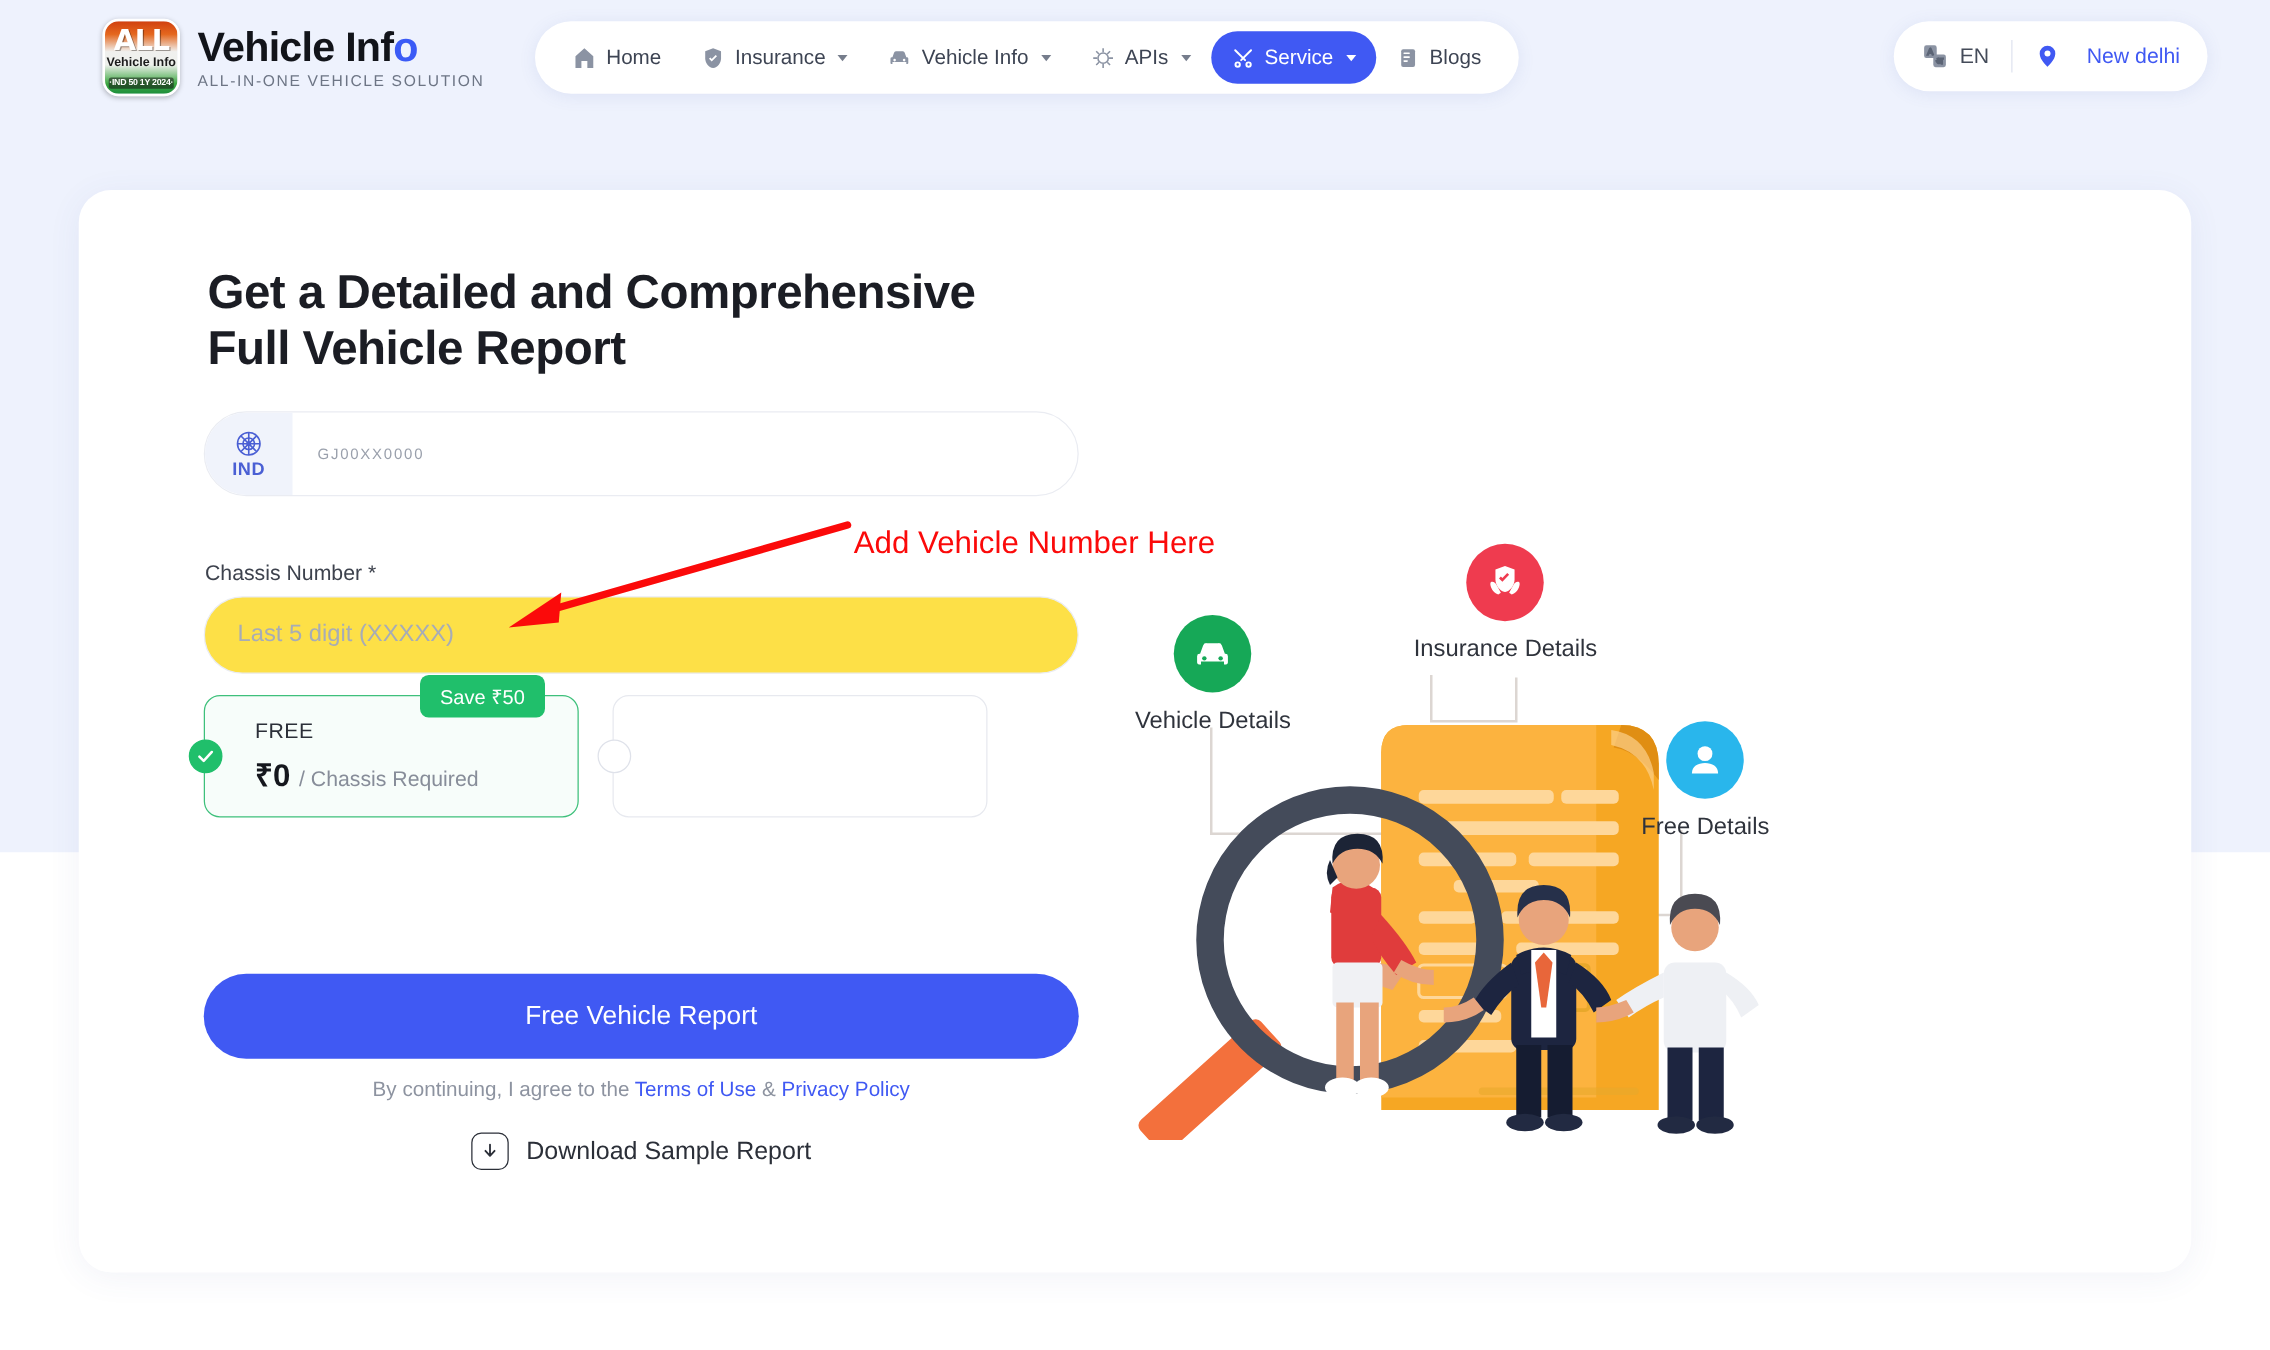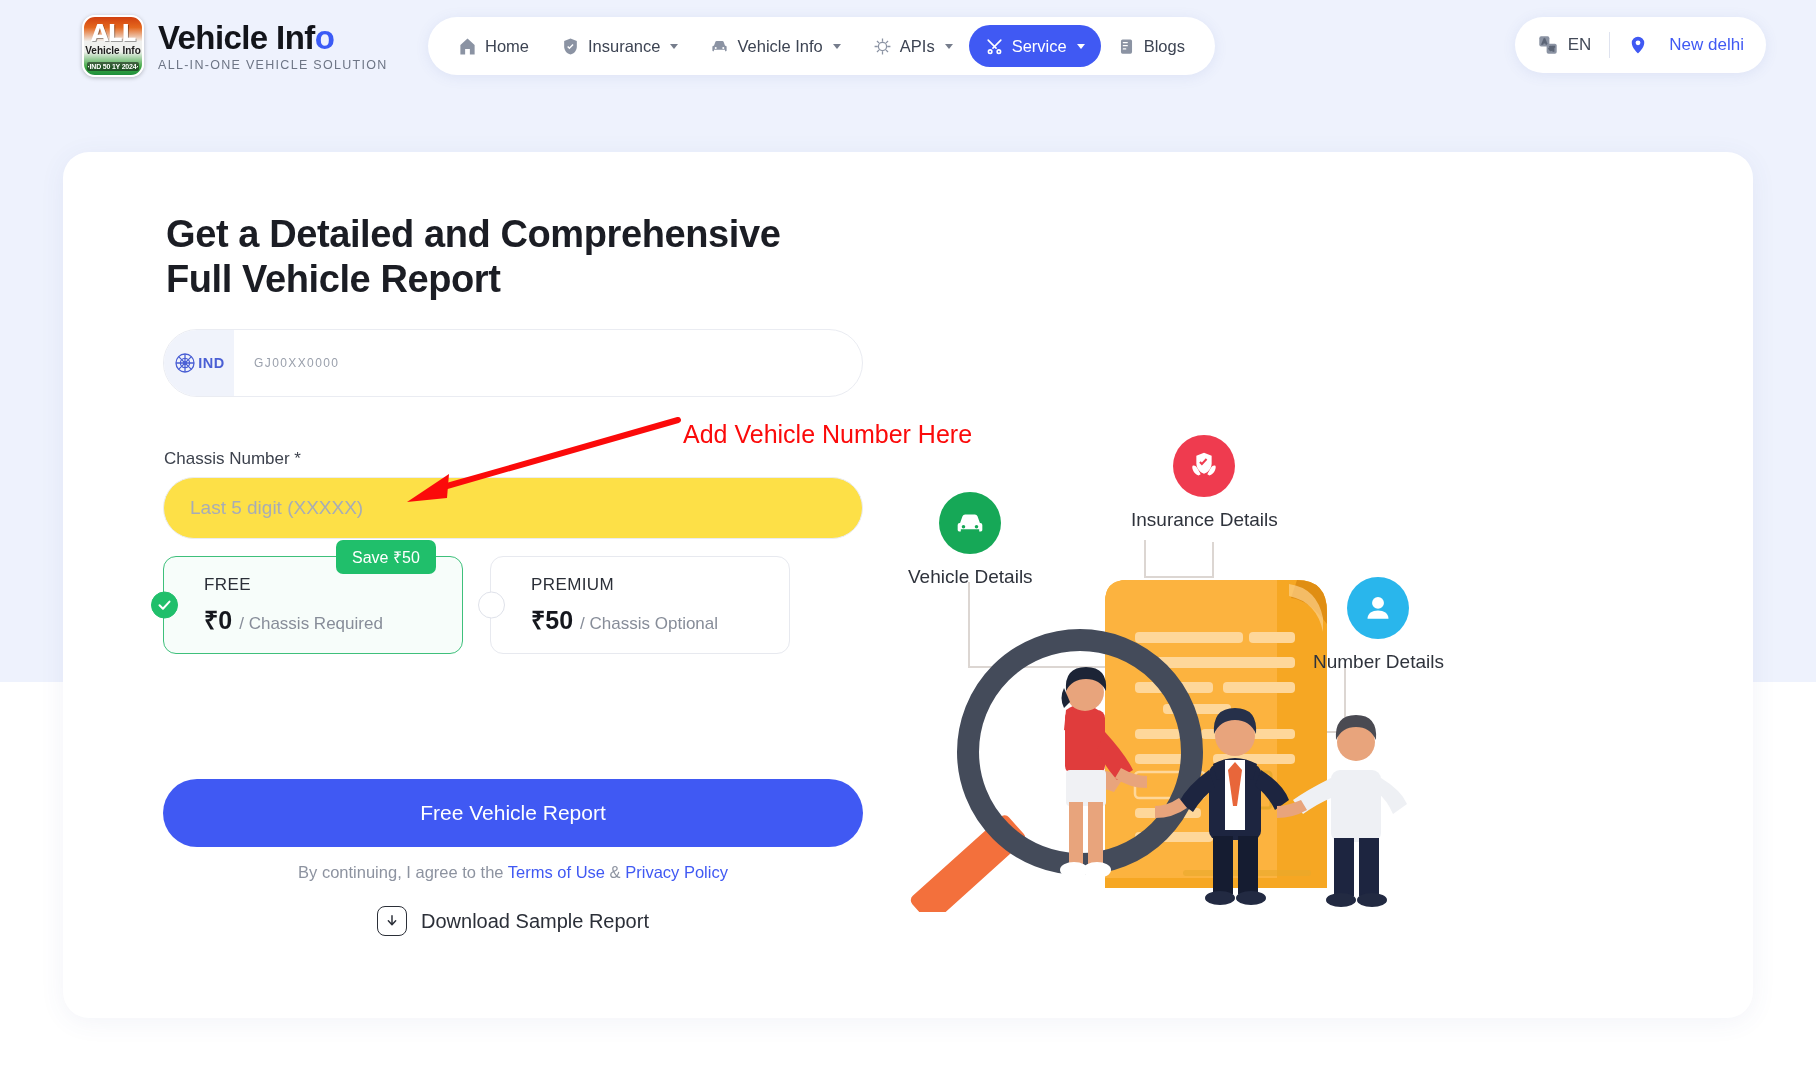--- a/index.html
+++ b/index.html
@@ -129,21 +129,21 @@
   .vn-wrap {
     position: absolute; left: 100px; top: 177px;
     width: 700px; height: 68px;
     border: 1.5px solid #eaecf2; border-radius: 34px;
     background: #fff; display: flex; align-items: center;
     overflow: hidden;
   }
   .vn-flag {
     width: 70px; height: 100%;
     background: #f0f3fb;
-    display: flex; flex-direction: row; align-items: center; justify-content: center;
+    display: flex; flex-direction: column; align-items: center; justify-content: center;
     gap: 1px; flex: none;
   }
   .vn-flag .emb { width: 24px; height: 24px; display: block; }
   .vn-flag .ind { font-size: 14.5px; font-weight: 700; color: #4a5fd4; letter-spacing: .5px; }
   .vn-input {
     border: none; outline: none; background: transparent;
     height: 100%; flex: 1; padding: 0 20px;
     font-size: 12px; color: #2a2d35; letter-spacing: 1.4px;
     font-family: "Liberation Sans", sans-serif;
   }
@@ -366,27 +366,20 @@
       <div class="plan-name">FREE</div>
       <div class="plan-price-row">
         <span class="plan-price">₹0</span>
         <span class="plan-note">/ Chassis Required</span>
       </div>
     </div>
   </div>
 
   <div class="plan premium">
     <div class="plan-radio"></div>
-    <div class="plan-body">
-      <div class="plan-name">PREMIUM</div>
-      <div class="plan-price-row">
-        <span class="plan-price">₹50</span>
-        <span class="plan-note">/ Chassis Optional</span>
-      </div>
-    </div>
   </div>
 
   <button class="submit-btn">Free Vehicle Report</button>
 
   <div class="terms">
     <span>By continuing, I agree to the </span><a>Terms of Use</a><span> &amp; </span><a>Privacy Policy</a>
   </div>
 
   <div class="dl-row">
     <span class="dl-ico">
@@ -507,16 +500,16 @@
       <div class="ic-label">Insurance Details</div>
     </div>
 
     <div class="ic-wrap ic-own">
       <div class="ic-circle" style="background:#29b6ec">
         <svg width="34" height="34" viewBox="0 0 24 24" fill="#ffffff">
             <circle cx="12" cy="8.4" r="4.2"></circle>
             <path d="M4.6 19.6c0-4 3.3-5.9 7.4-5.9s7.4 1.9 7.4 5.9z"></path>
           </svg>
       </div>
-      <div class="ic-label">Number Details</div>
+      <div class="ic-label">Free Details</div>
     </div>
   </div>
 </div>
 
 </body></html>

